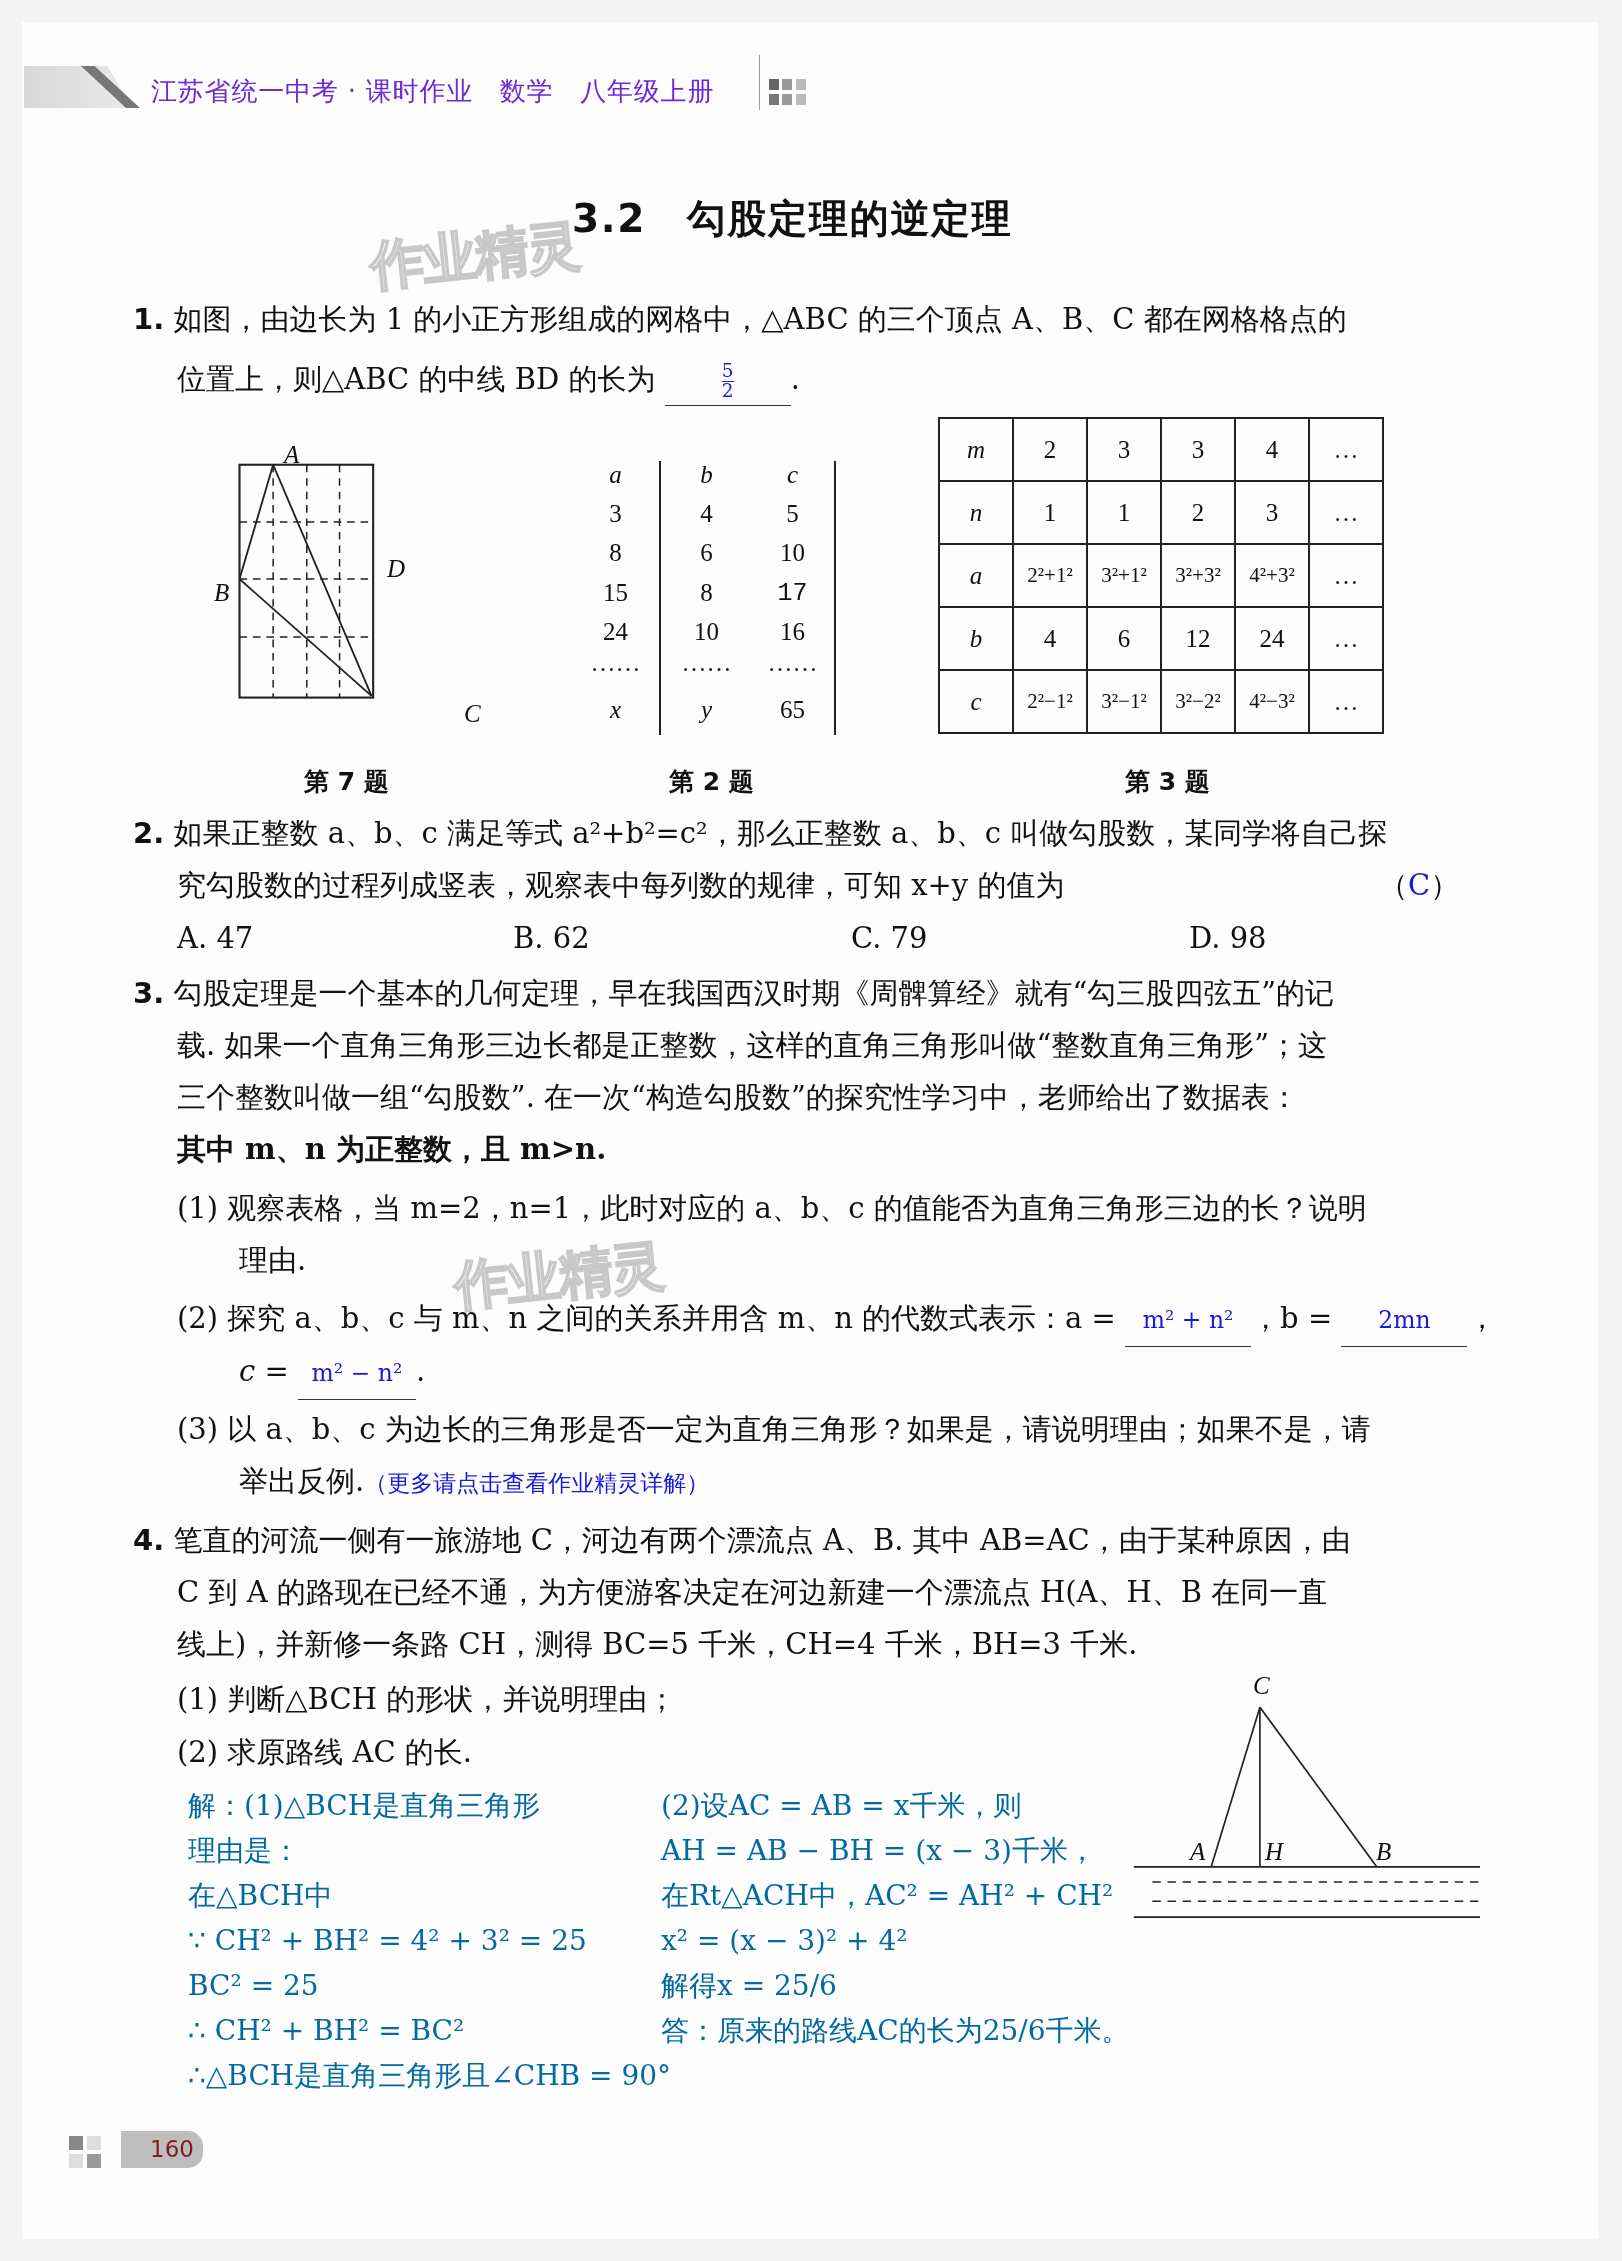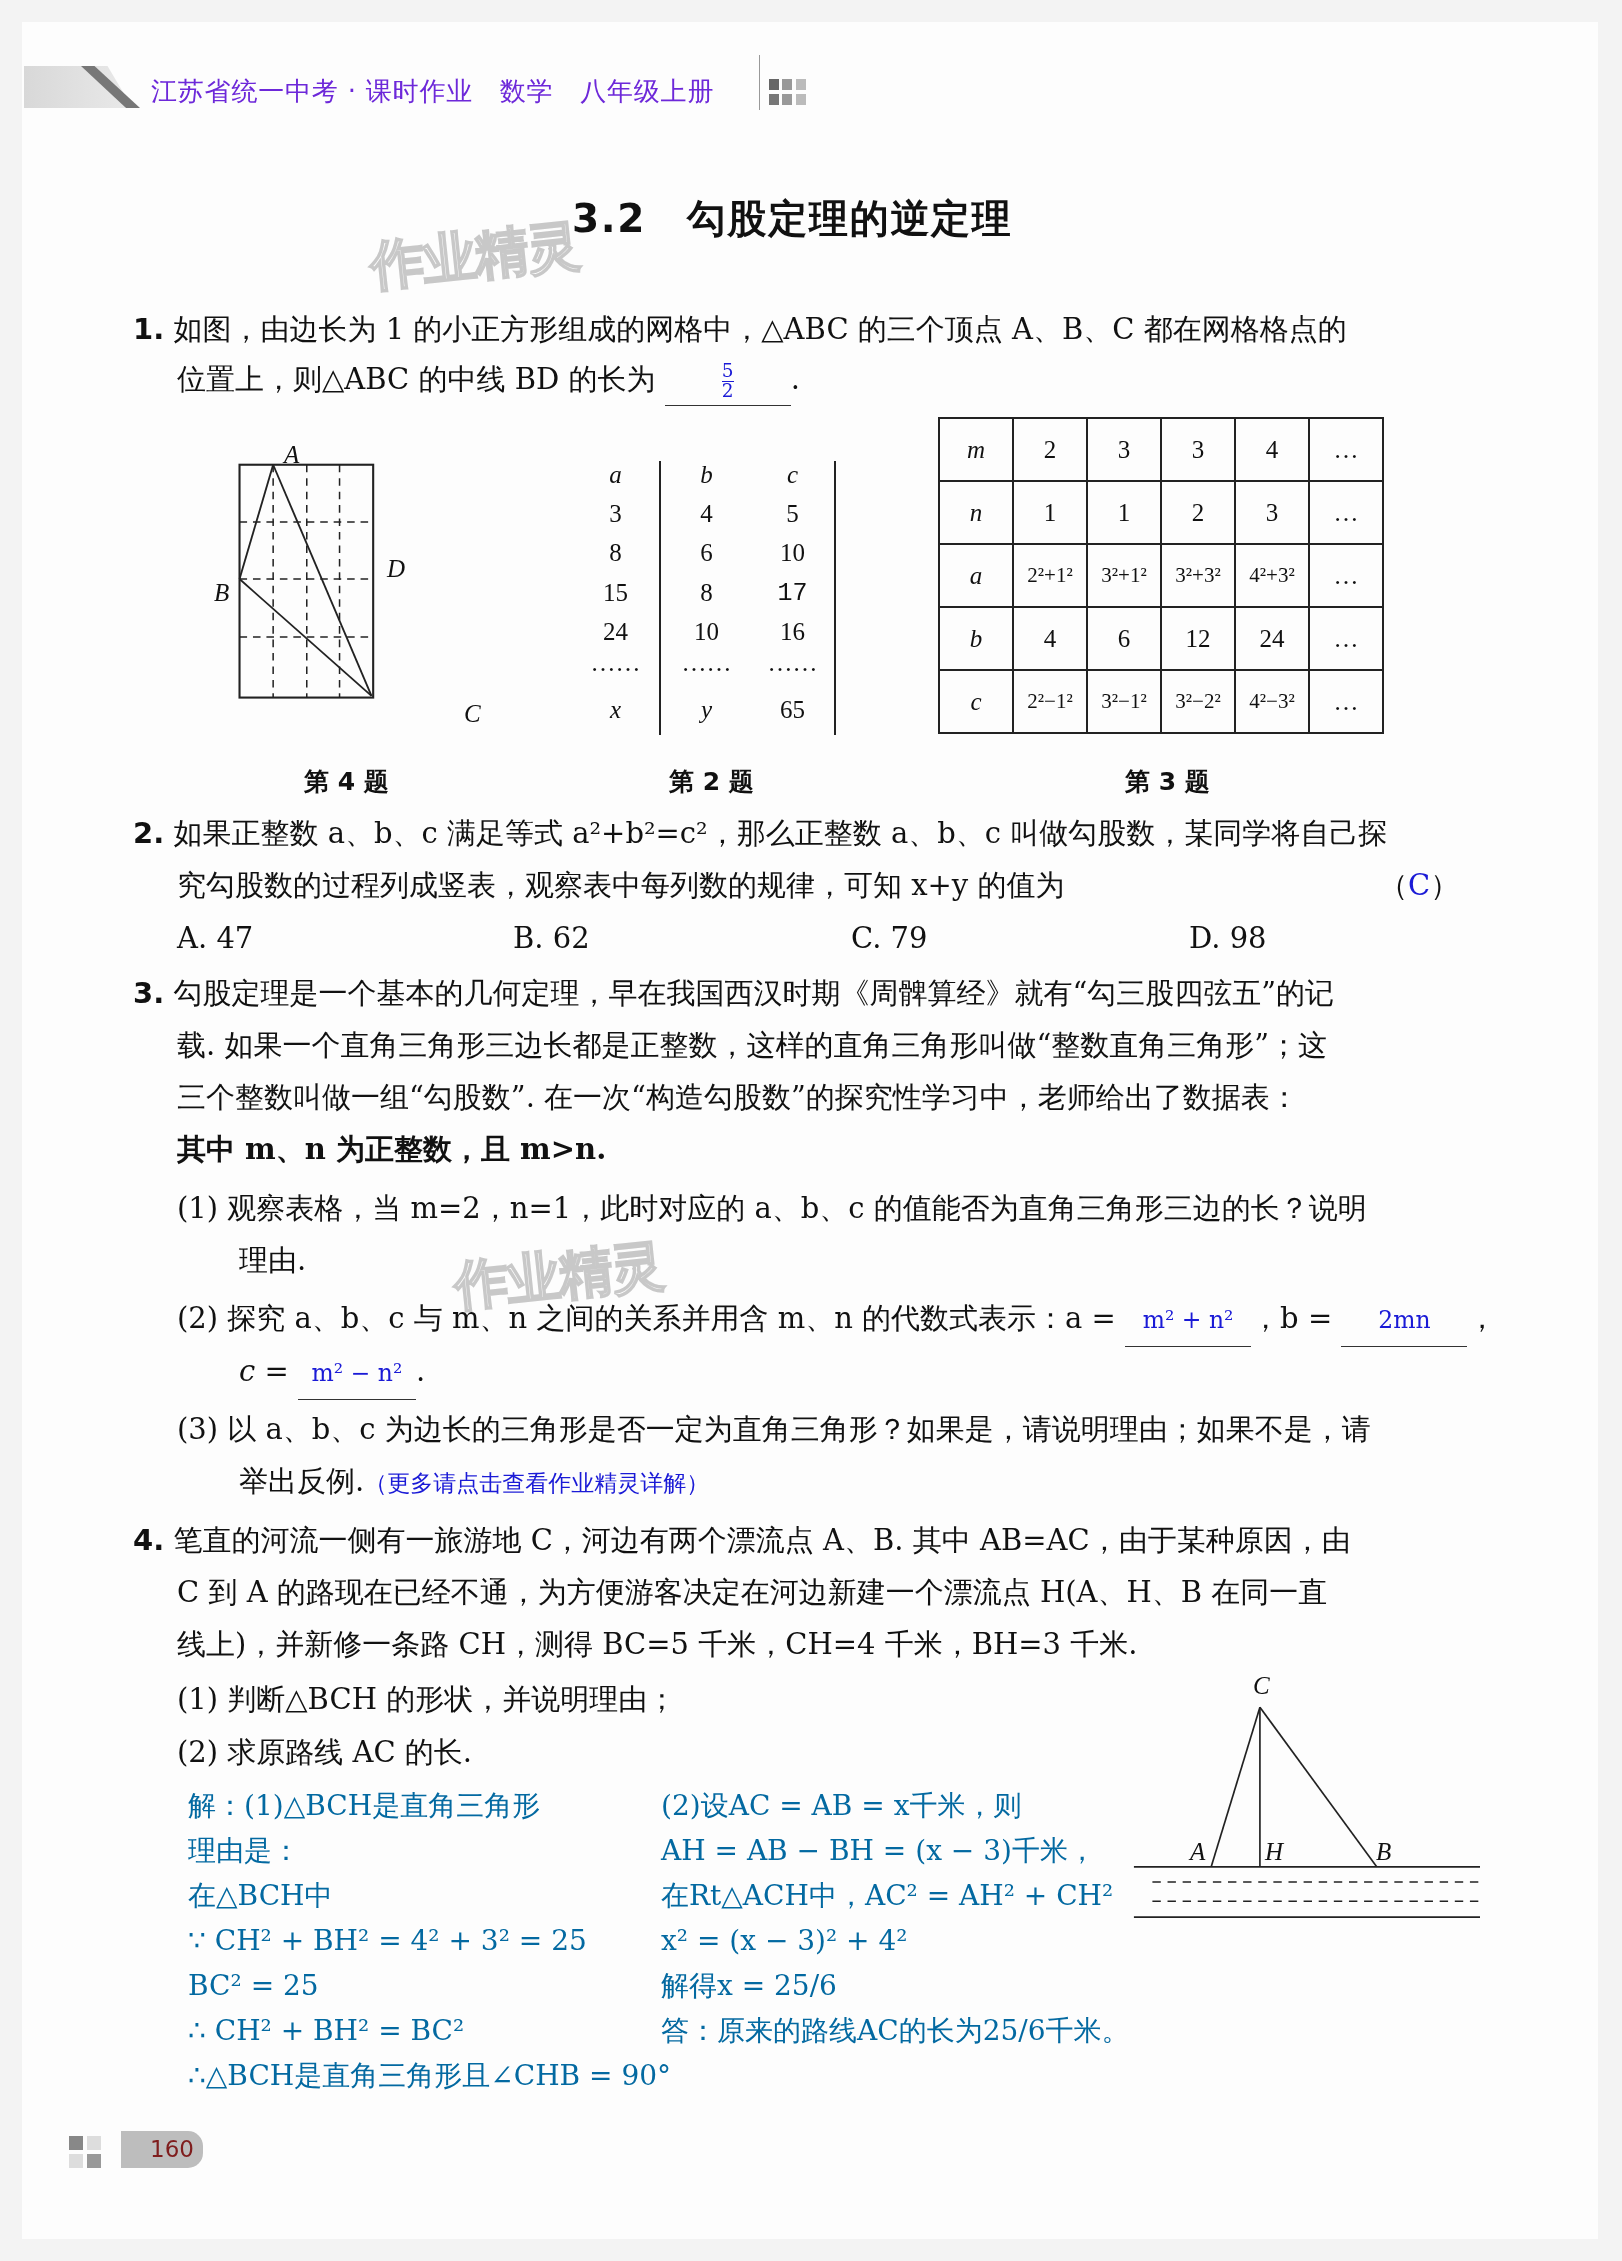--- a/index.html
+++ b/index.html
@@ -39,21 +39,21 @@
   <div class="sq" style="left:782px;top:79px;background:#999"></div>
   <div class="sq" style="left:796px;top:79px;background:#bbb"></div>
   <div class="sq" style="left:769px;top:94px;background:#777"></div>
   <div class="sq" style="left:782px;top:94px;background:#999"></div>
   <div class="sq" style="left:796px;top:94px;background:#bbb"></div>
 </div>
 
 <div class="abs title">3.2　勾股定理的逆定理</div>
 <div class="abs wm" style="left:370px;top:220px;">作业精灵</div>
 
-<div class="abs q" style="left:133px;top:303px;">
+<div class="abs q" style="left:133px;top:293px;">
   <span class="qnum">1.</span>
   <span>如图，由边长为 1 的小正方形组成的网格中，△ABC 的三个顶点 A、B、C 都在网格格点的</span>
 </div>
 <div class="abs q" style="left:177px;top:353px;">
   <span>位置上，则△ABC 的中线 BD 的长为</span>
   <span class="blank" style="width:126px;">
     <span class="blue" style="display:inline-block;font-size:18.5px;line-height:18.5px;vertical-align:middle;">
       <span style="display:block;border-bottom:0.8px solid #1a1ad6;">5</span>
       <span style="display:block;">2</span>
     </span>
@@ -73,21 +73,21 @@
   <g stroke="#222" stroke-width="2.2" fill="none">
     <line x1="75" y1="33" x2="35" y2="169"></line>
     <line x1="75" y1="33" x2="192" y2="308"></line>
     <line x1="35" y1="169" x2="192" y2="308"></line>
   </g>
 </svg>
 <div class="abs" style="left:284px;top:441px;font-size:25px;font-style:italic;font-family:'Liberation Serif',serif;">A</div>
 <div class="abs" style="left:214px;top:579px;font-size:25px;font-style:italic;font-family:'Liberation Serif',serif;">B</div>
 <div class="abs" style="left:387px;top:555px;font-size:25px;font-style:italic;font-family:'Liberation Serif',serif;">D</div>
 <div class="abs" style="left:464px;top:700px;font-size:25px;font-style:italic;font-family:'Liberation Serif',serif;">C</div>
-<div class="abs cap" style="left:304px;top:765px;">第 4 题</div>
+<div class="abs cap" style="left:304px;top:765px;">第 7 题</div>
 
 <div>
   <div class="abs" style="left:659px;top:461px;width:1.7px;height:274px;background:#222;"></div>
   <div class="abs" style="left:834px;top:461px;width:1.7px;height:274px;background:#222;"></div>
   <div class="t2cell" style="left:582px;top:461px;font-style:italic;">a</div>
   <div class="t2cell" style="left:673px;top:461px;font-style:italic;">b</div>
   <div class="t2cell" style="left:759px;top:461px;font-style:italic;">c</div>
 
   <div class="t2cell" style="left:582px;top:500px;">3</div>
   <div class="t2cell" style="left:673px;top:500px;">4</div>

